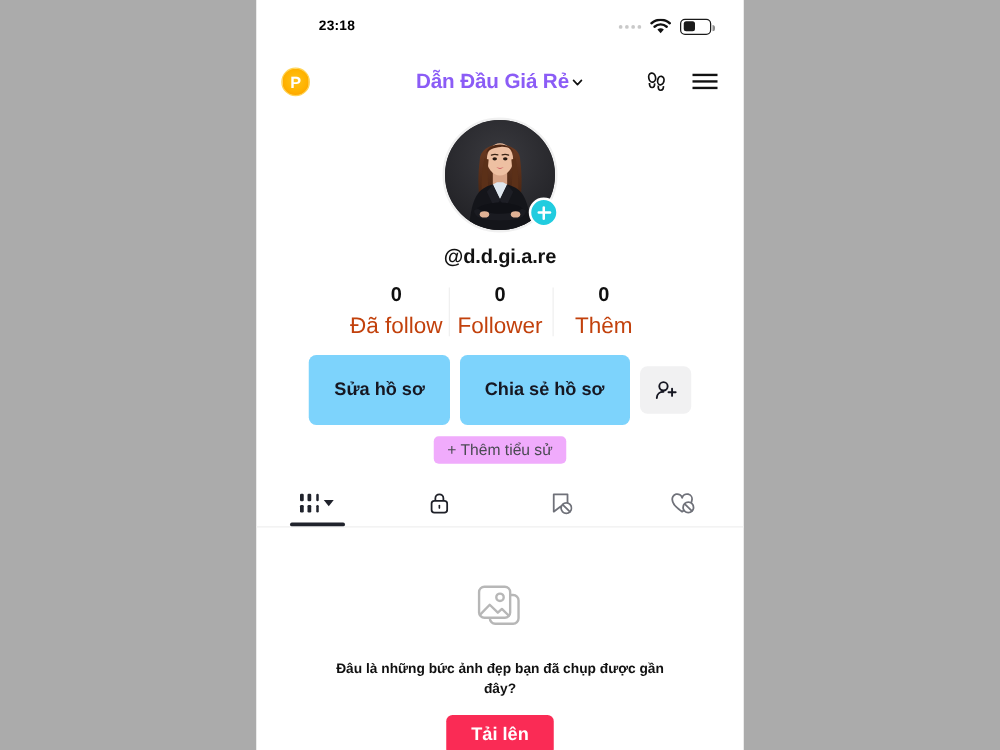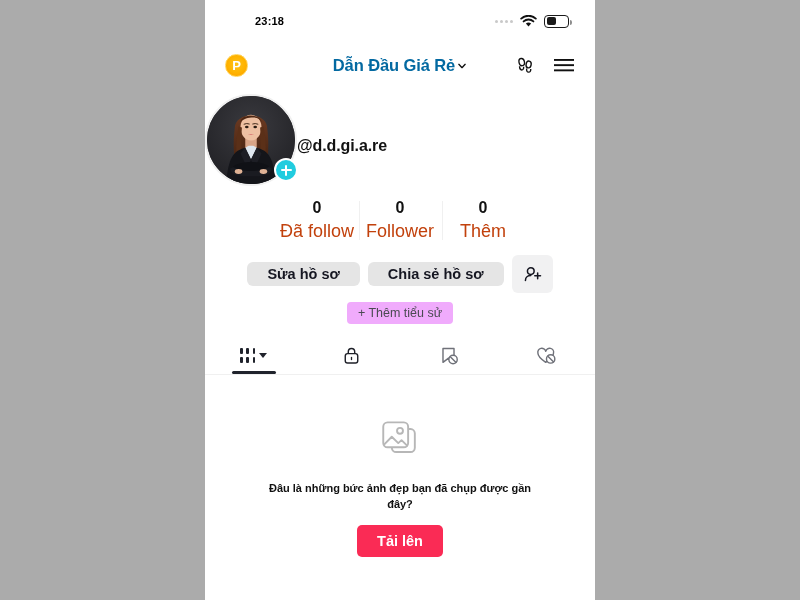--- a/index.html
+++ b/index.html
@@ -125,21 +125,21 @@
     bottom: 0;
     display: flex;
     align-items: center;
     justify-content: center;
     gap: 2px;
     pointer-events: none;
   }
   .nav-title {
     font-size: 16.5px;
     font-weight: 700;
-    color: #0369a1;
+    color: #8b5cf6;
     letter-spacing: -0.1px;
   }
   .chevron-down {
     width: 10px;
     height: 10px;
     position: relative;
     top: 1px;
   }
   .nav-right {
     margin-left: auto;
@@ -152,21 +152,21 @@
     display: flex;
     align-items: center;
     justify-content: center;
     cursor: pointer;
   }
 
   
   .avatar-block {
     margin-top: 6px;
     display: flex;
-    flex-direction: row;
+    flex-direction: column;
     align-items: center;
   }
   .avatar-wrap {
     position: relative;
     width: 92px;
     height: 92px;
   }
   .avatar {
     width: 92px;
     height: 92px;
@@ -247,22 +247,22 @@
 
   
   .actions-row {
     margin-top: 13px;
     display: flex;
     align-items: center;
     justify-content: center;
     gap: 8px;
   }
   .btn-pill {
-    height: 24px;
-    background: #e5e5e5;
+    height: 56px;
+    background: #7dd3fc;
     border-radius: 6px;
     display: flex;
     align-items: center;
     justify-content: center;
     font-size: 14.5px;
     font-weight: 700;
     color: #161722;
     padding: 0 20px;
     cursor: pointer;
     border: none;

